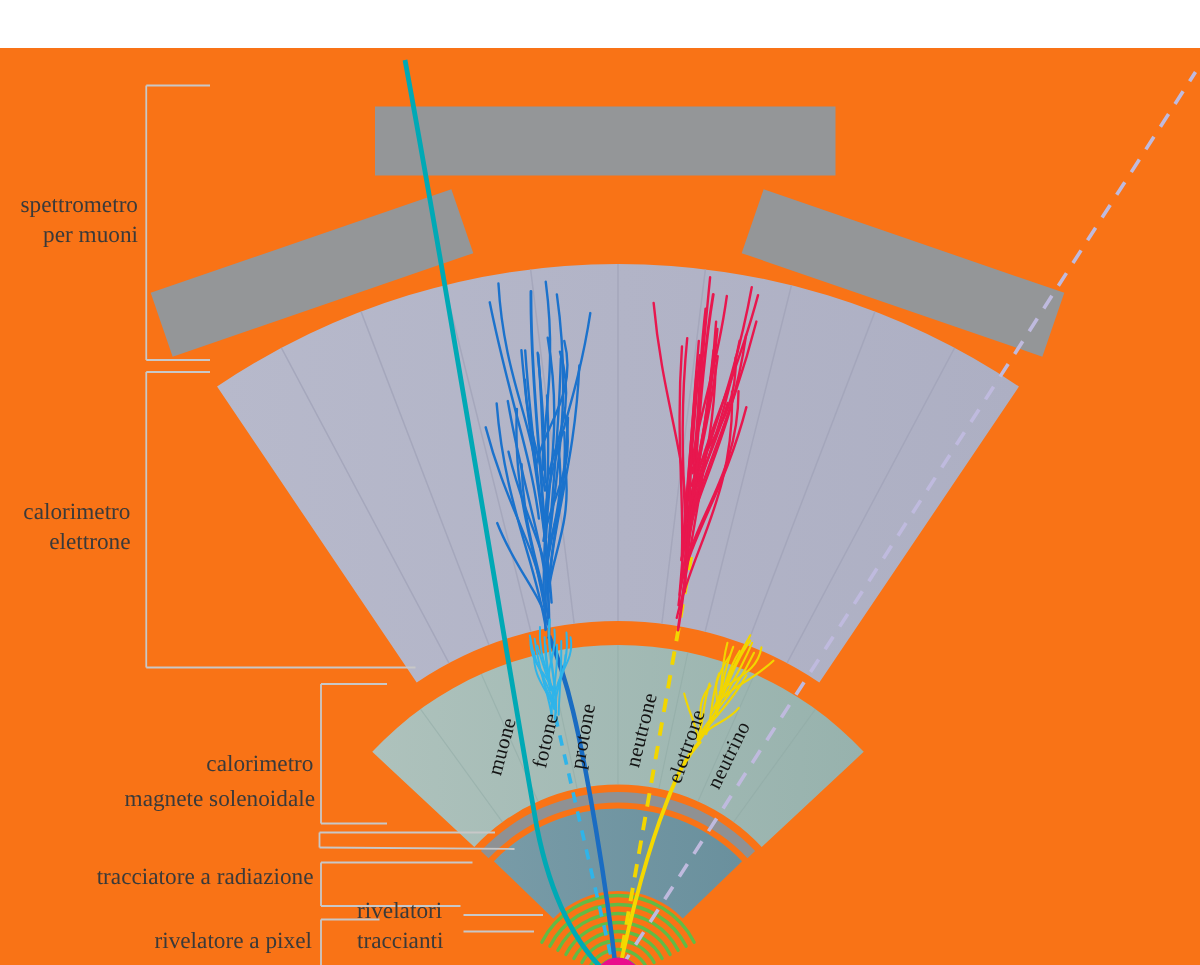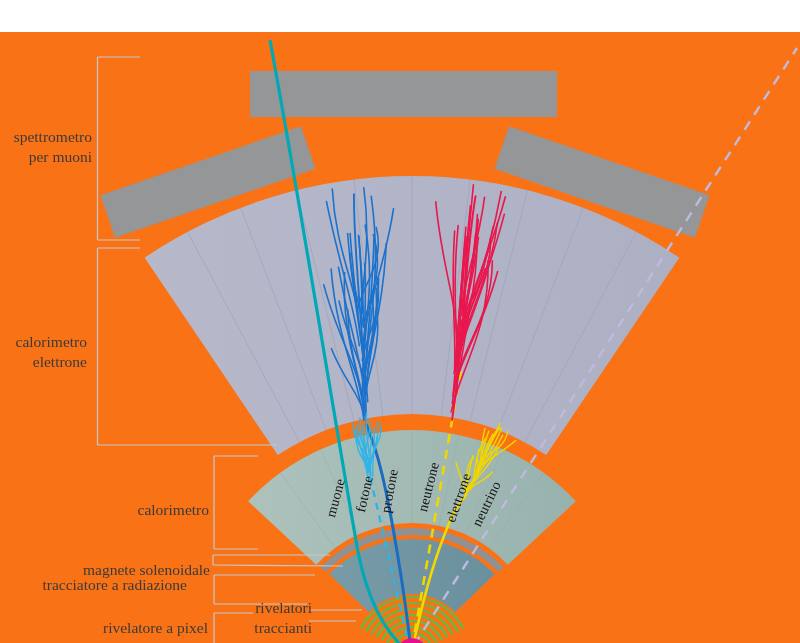--- a/index.html
+++ b/index.html
@@ -6,21 +6,21 @@
   .stage{
     position:relative;width:800px;height:643px;background:#f97316;overflow:hidden;
     font-family:Liberation Serif, serif;
     margin-top:32px;
   }
   .stage svg{position:absolute;left:0;top:0;}
   .lbl{
     position:absolute;text-align:right;color:#3a3a3a;
     font-size:15.5px;line-height:20px;white-space:nowrap;
   }
-  .lbl.center{text-align:right;}
+  .lbl.center{text-align:left;}
   .plabel{
     position:absolute;color:#141414;font-size:14px;white-space:nowrap;
     transform-origin:center center;letter-spacing:.2px;
   }
 </style>
 </head>
 <body>
 
 <div class="stage">
 
@@ -212,25 +212,25 @@
 
   <div class="lbl" style="right:713px;top:300px;">
     <div>calorimetro</div>
     <div>elettrone</div>
   </div>
 
   <div class="lbl" style="right:591px;top:468px;">
     <div>calorimetro</div>
   </div>
 
-  <div class="lbl" style="right:590px;top:528px;text-align:center;">
+  <div class="lbl" style="right:590px;top:491px;text-align:center;">
     <div>magnete solenoidale</div>
   </div>
 
-  <div class="lbl" style="right:613px;top:543px;text-align:right;">
+  <div class="lbl" style="right:591px;top:543px;text-align:right;">
     <div>tracciatore a radiazione</div>
   </div>
 
   <div class="lbl center" style="left:238px;width:74px;top:566px;">
     <div>rivelatori</div>
     <div>traccianti</div>
   </div>
 
   <div class="lbl" style="right:592px;top:586px;">
     <div>rivelatore a pixel</div>

